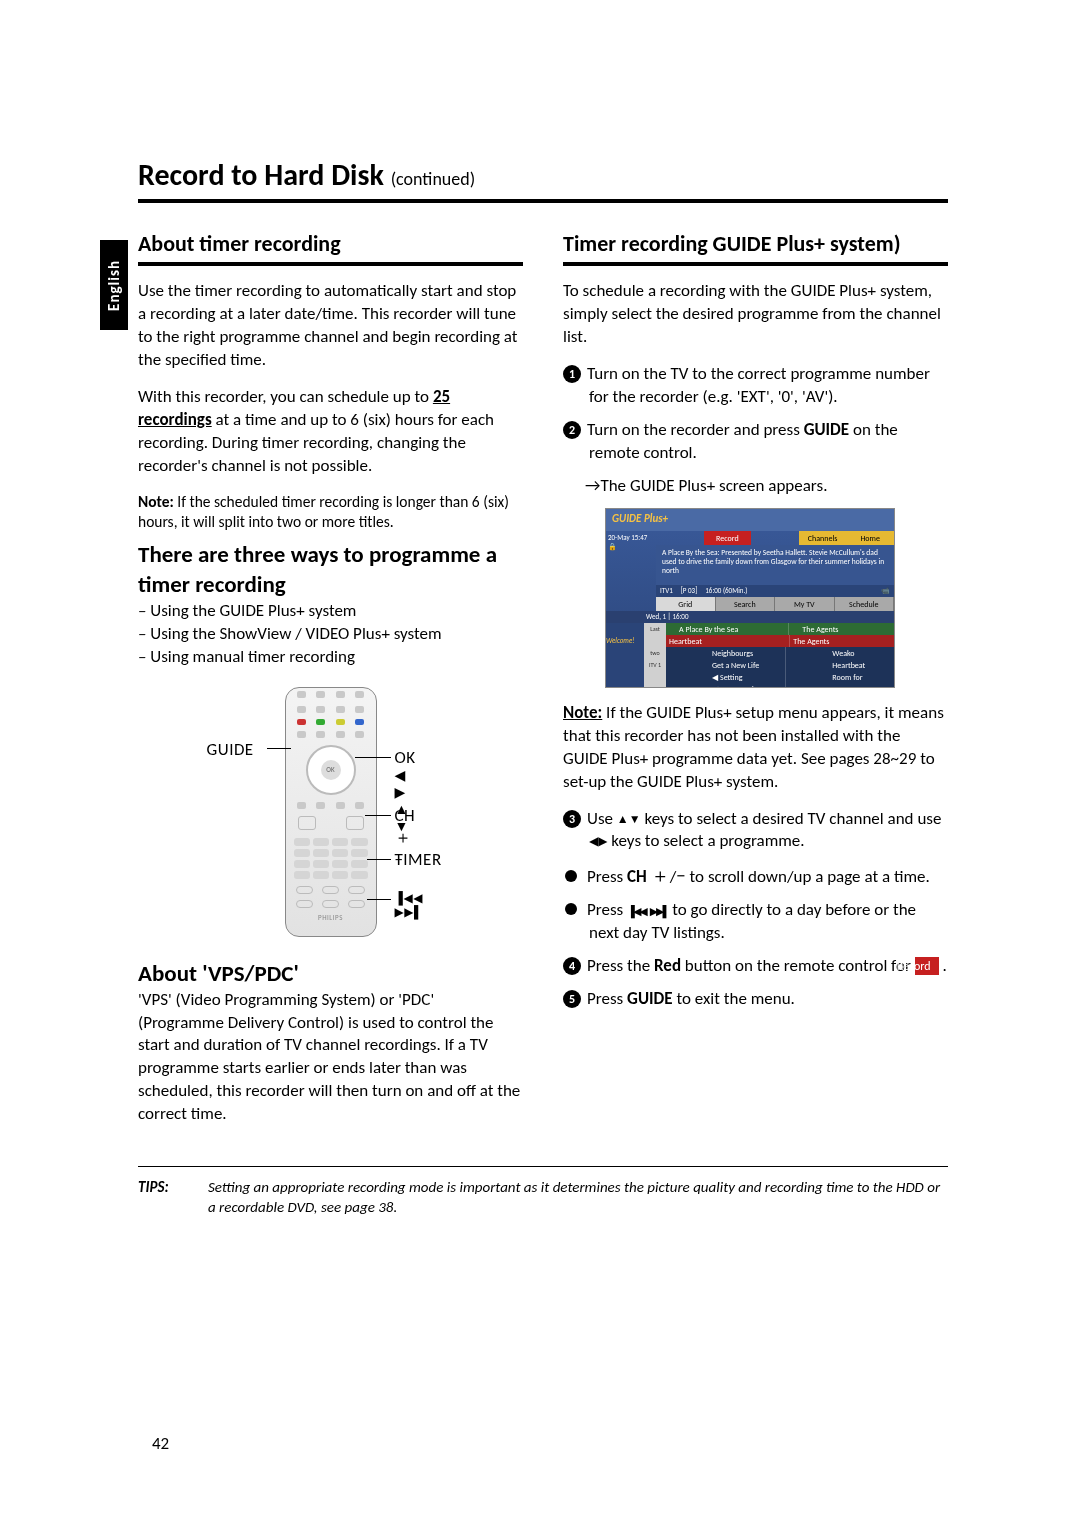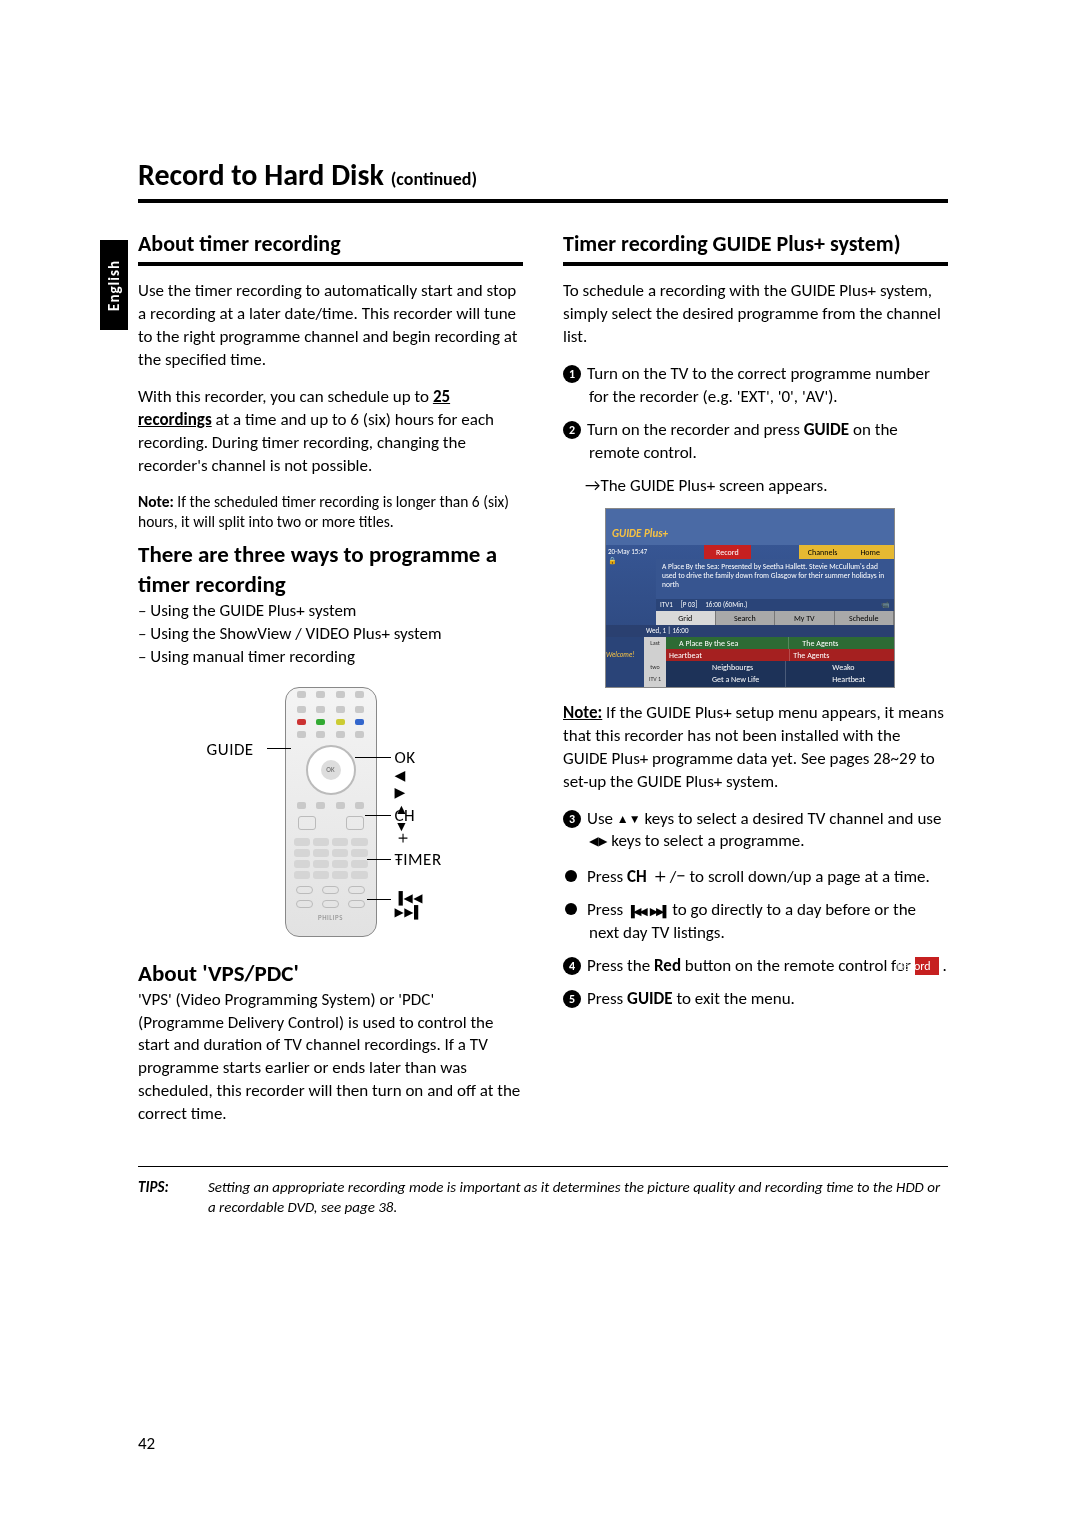--- a/index.html
+++ b/index.html
@@ -36,21 +36,21 @@
     transform: rotate(180deg);
     letter-spacing: 1px;
   }
   h1.page-title {
     font-size: 30px;
     font-weight: bold;
     margin-bottom: 6px;
   }
   h1.page-title .continued {
     font-size: 18px;
-    font-weight: bold;
+    font-weight: normal;
   }
   .rule-thick {
     border-top: 4px solid #000;
     margin-bottom: 28px;
   }
   .columns {
     display: flex;
     gap: 40px;
   }
   .col {
@@ -181,21 +181,21 @@
     height: 180px;
     margin: 10px 0 14px 42px;
     background: linear-gradient(#3a5a9a, #2a4478);
     border: 1px solid #888;
     position: relative;
     font-size: 8px;
     color: #fff;
     overflow: hidden;
   }
   .guide-img .logo-area {
-    height:22px;background:#4a6aa5;padding:18px 6px;font-style:italic;font-weight:bold;font-size:11px;color:#f6c244;
+    height:22px;background:#4a6aa5;padding:3px 6px;font-style:italic;font-weight:bold;font-size:11px;color:#f6c244;
   }
   .guide-img .top-row {display:flex;height:14px;}
   .guide-img .top-row div{flex:1;text-align:center;line-height:14px;font-size:8px;}
   .guide-img .rec-btn {background:#c62020;}
   .guide-img .top-row .sel {background:#e6b932;color:#000;text-align:center;}
   .guide-img .desc {
     height:40px;padding:3px 6px;font-size:7.5px;line-height:1.2;background:#375590;
   }
   .guide-img .meta-row {display:flex;height:12px;background:#2a4478;font-size:7px;}
   .guide-img .meta-row div{padding:0 4px;line-height:12px;}
@@ -224,21 +224,21 @@
     line-height: 1.35;
     display:flex;
   }
   .tips-box .label {
     font-weight: bold;
     width: 70px;
     flex-shrink:0;
   }
   .page-num {
     position: absolute;
-    left: 138px;
+    left: 152px;
     bottom: 70px;
     font-size: 17px;
   }
   .tri-up::before{content:"▲";font-size:12px;vertical-align:1px;}
   .tri-dn::before{content:"▼";font-size:12px;vertical-align:1px;}
   .tri-l::before{content:"◀";font-size:12px;vertical-align:1px;}
   .tri-r::before{content:"▶";font-size:12px;vertical-align:1px;}
   .skip-prev::before{content:"▐◀◀";font-size:11px;letter-spacing:-2px;}
   .skip-next::before{content:"▶▶▌";font-size:11px;letter-spacing:-2px;}
 </style>

